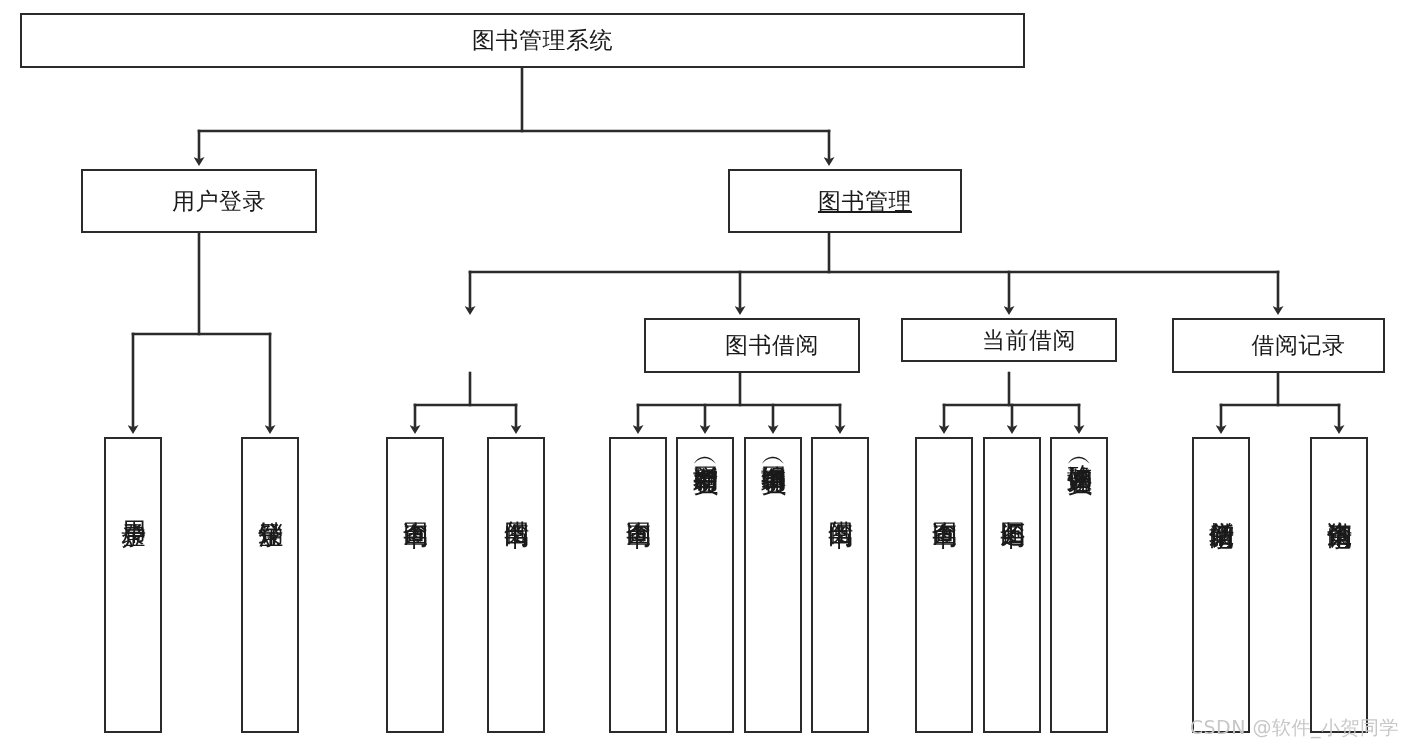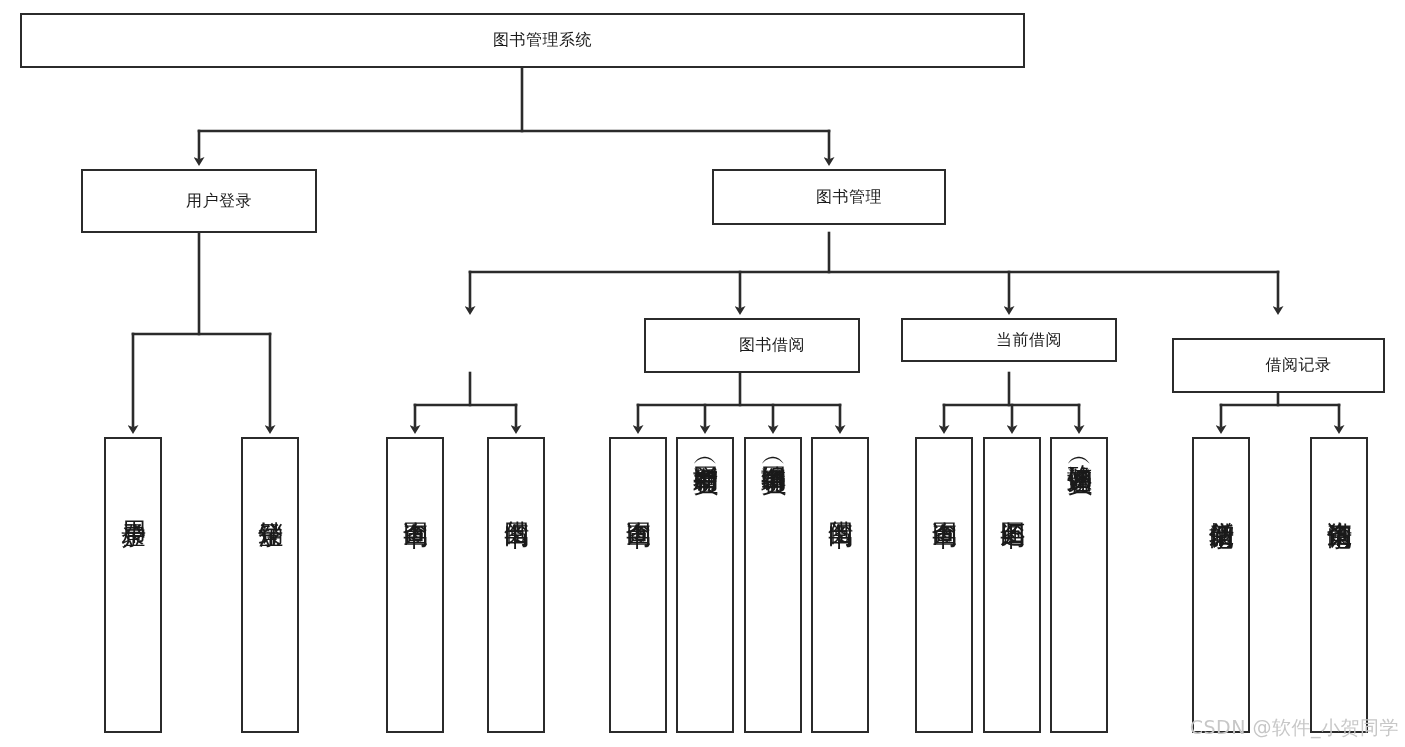--- a/index.html
+++ b/index.html
@@ -31,21 +31,21 @@
     position: absolute;
     box-sizing: border-box;
     background: #ffffff;
     border: 2.5px solid #2b2b2b;
     display: flex;
     align-items: center;
     justify-content: center;
     color: #1a1a1a;
   }
   .node.horiz {
-    font-size: 16px;
+    font-size: 23px;
     letter-spacing: 0.5px;
     padding-left: 40px;
   }
   .node.leaf {
     align-items: flex-start;
     justify-content: center;
     padding-top: 6px;
   }
   .leaf-text {
     writing-mode: vertical-rl;
@@ -125,31 +125,31 @@
     </g>
   </svg>
 
   <div class="node horiz" style="left: 20px; top: 13px; width: 1005px; height: 55px;">
     <span>图书管理系统</span>
   </div>
 
   <div class="node horiz" style="left: 81px; top: 169px; width: 236px; height: 64px;">
     <span>用户登录</span>
   </div>
-  <div class="node horiz" style="left: 712px; top: 169px; width: 234px; height: 56px;">
+  <div class="node horiz" style="left: 728px; top: 169px; width: 234px; height: 64px; text-decoration: underline;">
     <span>图书管理</span>
   </div>
 
   <div class="node horiz" style="left: 632px; top: 318px; width: 216px; height: 55px; margin-left: 12px;">
     <span>图书借阅</span>
   </div>
   <div class="node horiz" style="left: 901px; top: 318px; width: 216px; height: 44px;">
     <span>当前借阅</span>
   </div>
-  <div class="node horiz" style="left: 1172px; top: 318px; width: 213px; height: 55px; margin-top: 20px;">
+  <div class="node horiz" style="left: 1172px; top: 318px; width: 213px; height: 55px;">
     <span>借阅记录</span>
   </div>
 
   <div class="node leaf center" style="left: 104px; top: 437px; width: 58px; height: 296px;">
     <span class="leaf-text">用户登录</span>
   </div>
   <div class="node leaf center" style="left: 241px; top: 437px; width: 58px; height: 296px;">
     <span class="leaf-text">注销登录</span>
   </div>
   <div class="node leaf center" style="left: 386px; top: 437px; width: 58px; height: 296px;">

